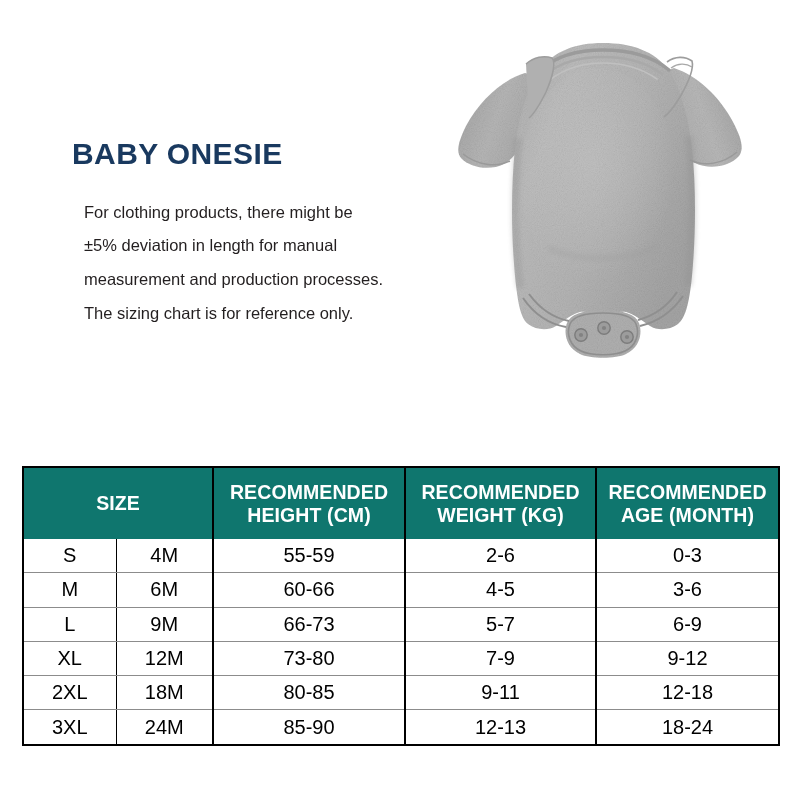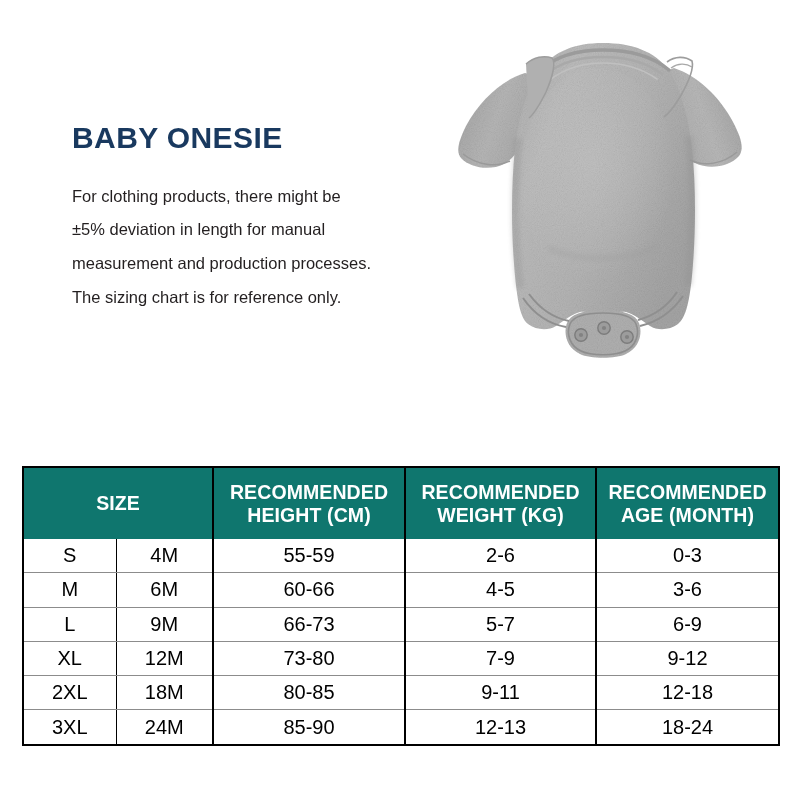--- a/index.html
+++ b/index.html
@@ -13,36 +13,36 @@
     position: relative;
     overflow: hidden;
     font-family: "Liberation Sans", "DejaVu Sans", sans-serif;
     color: #231f20;
   }
 
   
   #text-block {
     position: absolute;
     left: 72px;
-    top: 122px;
+    top: 138px;
     width: 360px;
   }
   #page-title {
     font-size: 30px;
     font-weight: bold;
     letter-spacing: 0.4px;
     color: #19395f;
     margin: 0 0 26px 0;
     line-height: 1.05;
   }
   #description {
     font-size: 16.5px;
     line-height: 2.05;
     color: #231f20;
-    margin: 0;
+    margin: 12px;
     font-weight: 400;
   }
   #description .line { display: block; white-space: nowrap; }
 
   
   #product-image {
     position: absolute;
     left: 430px;
     top: 18px;
     width: 350px;

